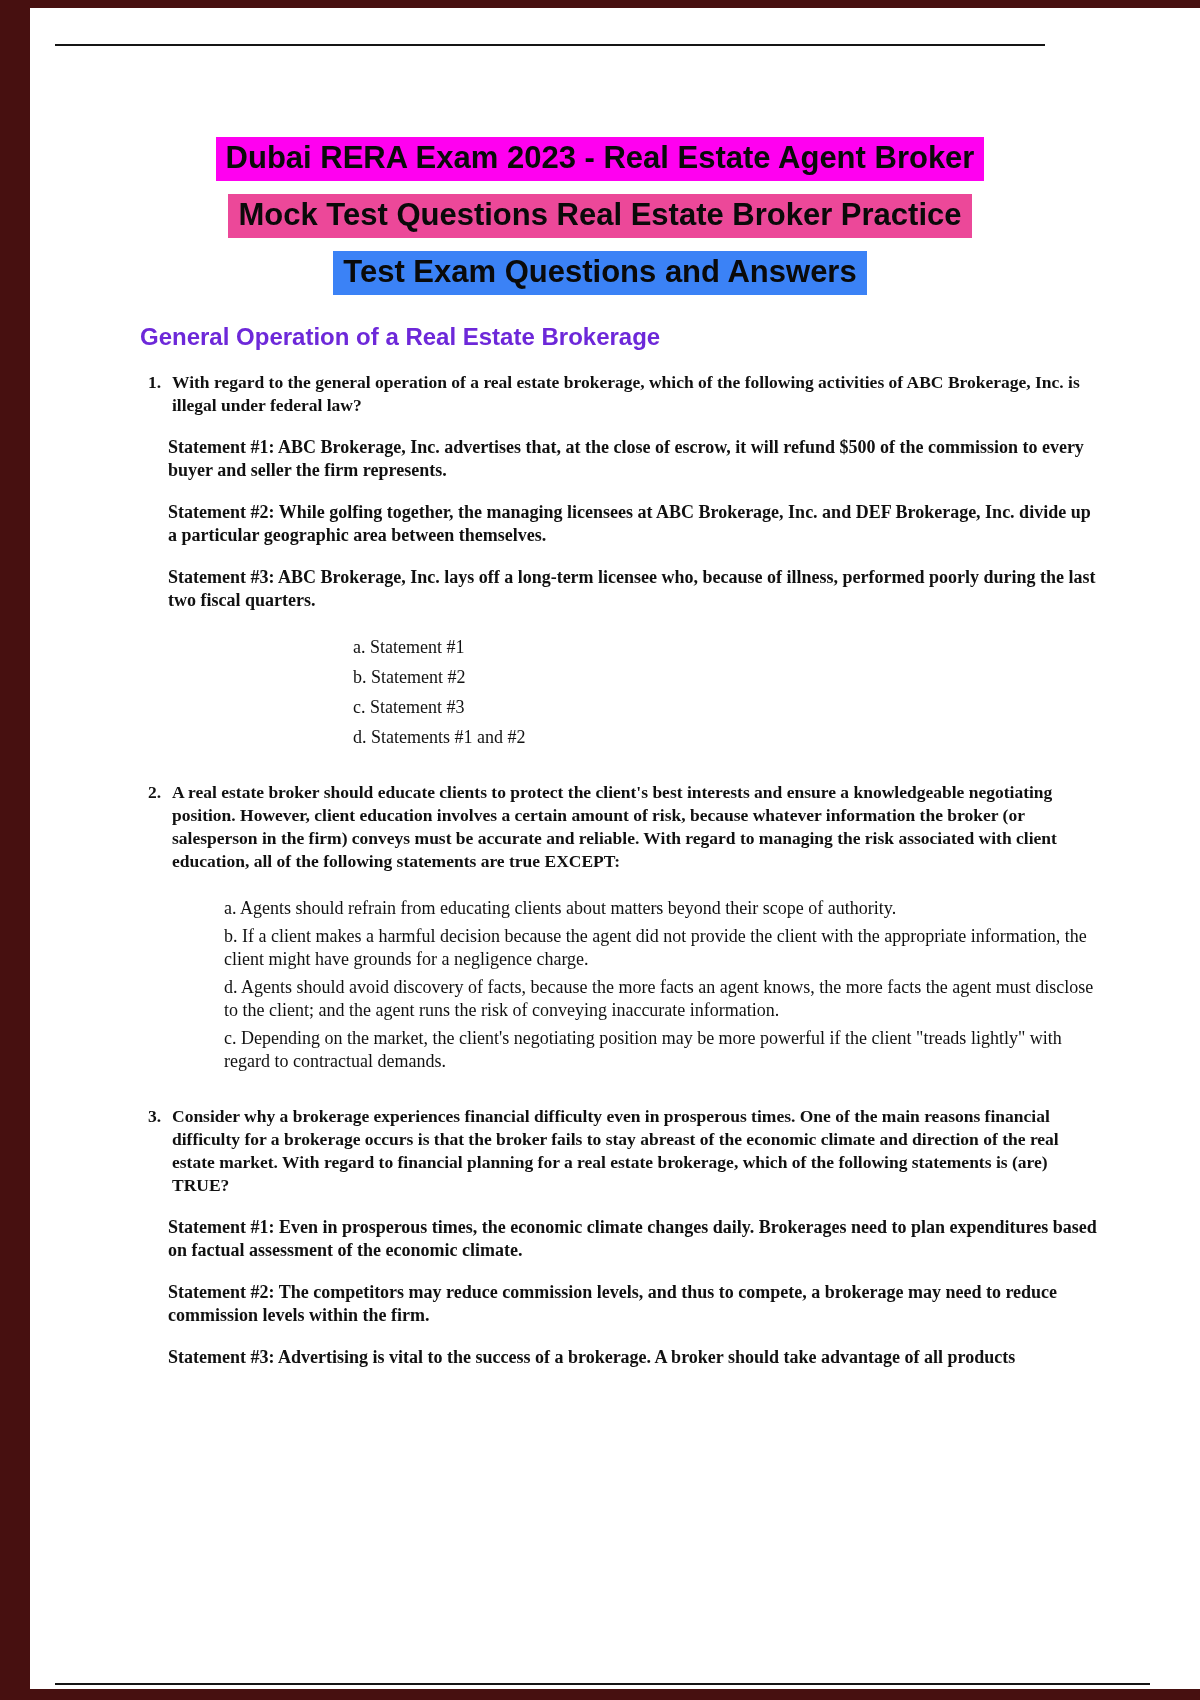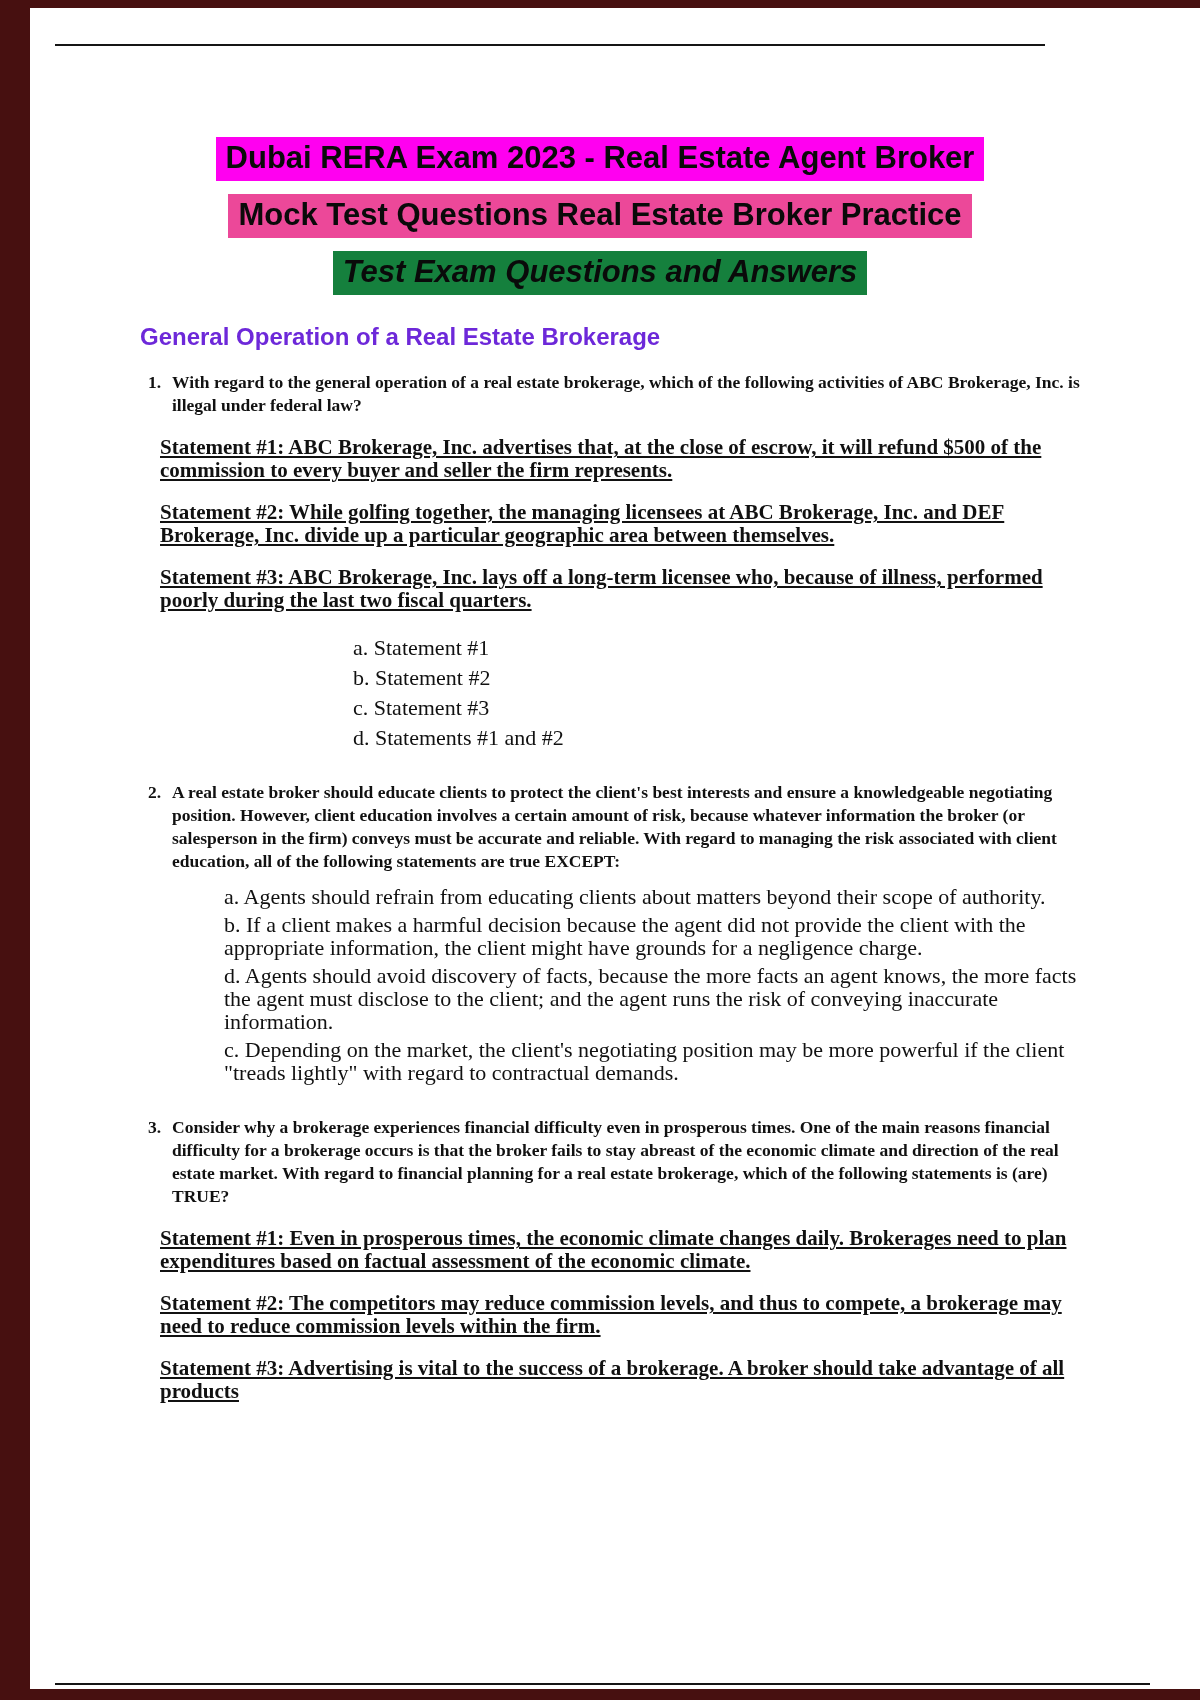--- a/index.html
+++ b/index.html
@@ -46,32 +46,31 @@
   }
 
   
   .questions { margin:20px 100px 0 148px; }
   .question-block { margin-bottom:32px; }
   .q-head { display:flex; font-weight:bold; font-size:17.5px; line-height:23px; }
   .q-num  { width:24px; flex-shrink:0; }
   .q-text { flex:1; }
 
   .statement {
-    margin:19px 0 0 12px;
+    margin:19px 0 0 20px;
     font-weight:bold;
-    font-size:21px;
+    font-size:18px;
     line-height:23px;
-    text-decoration:underline;
   }
 
   .options { margin-top:24px; }
   .options.wide-indent { margin-left:205px; }
-  .options.narrow-indent { margin-left:76px; margin-top:12px; }
+  .options.narrow-indent { margin-left:76px; }
   .option {
-    font-size:22px;
+    font-size:18px;
     line-height:23px;
     font-weight:normal;
   }
   .options.wide-indent .option { margin-bottom:7px; }
   .options.narrow-indent .option { margin-bottom:5px; }
 </style>
 </head>
 <body>
 
 <div class="left-bar" style="background: rgb(71, 16, 16);"></div>
@@ -83,21 +82,21 @@
 <div class="content">
 
   <div class="title-block">
     <span class="title-line">
       <span class="hl" style="background: rgb(255, 0, 240);">Dubai RERA Exam 2023 - Real Estate Agent Broker</span>
     </span>
     <span class="title-line">
       <span class="hl" style="background: #ec4899;">Mock Test Questions Real Estate Broker Practice</span>
     </span>
     <span class="title-line">
-      <span class="hl" style="background: #15803d; font-style: italic;">Test Exam Questions and Answers</span>
+      <span class="hl" style="background: #3b82f6;">Test Exam Questions and Answers</span>
     </span>
   </div>
 
   <div class="section-heading" style="color: #6d28d9;">General Operation of a Real Estate Brokerage</div>
 
   <div class="questions">
 
     <div class="question-block">
       <div class="q-head">
         <span class="q-num">1.</span>

